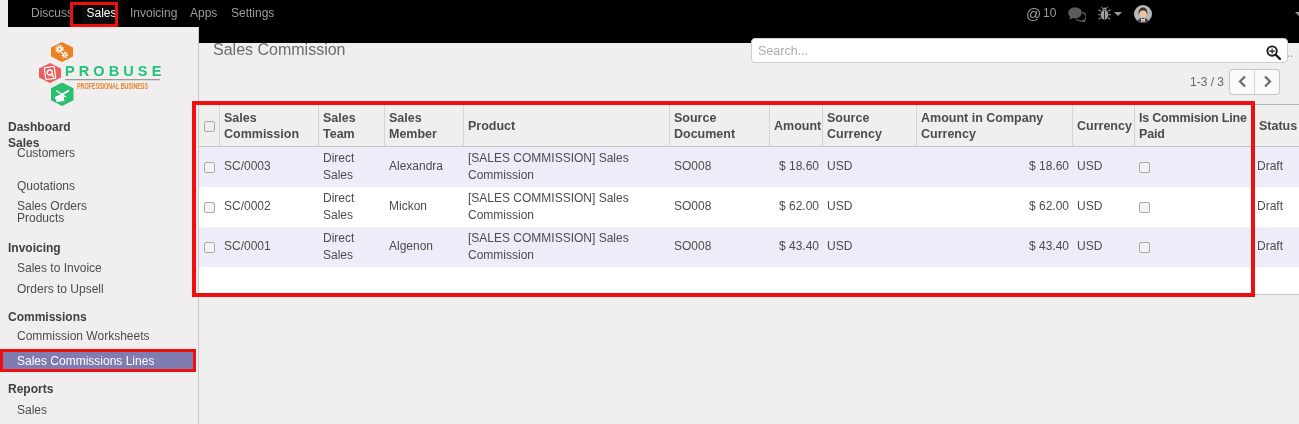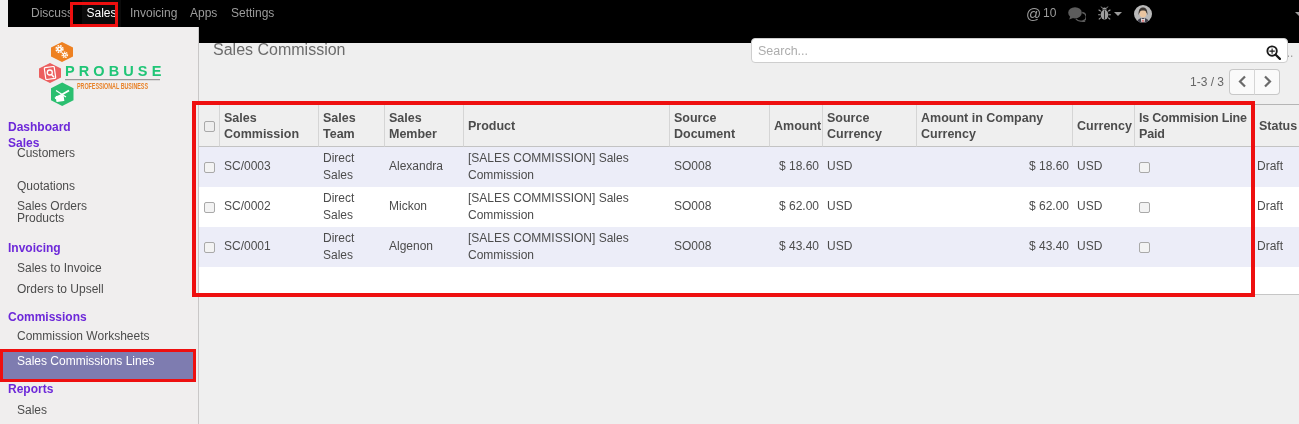--- a/index.html
+++ b/index.html
@@ -8,23 +8,23 @@
 #page { position:absolute; left:0; top:0; width:1299px; height:424px; }
 
 
 #topbar { position:absolute; left:8px; top:0; width:1299px; height:43px; background:#000000; }
 .tmenu { position:absolute; top:0; height:27px; line-height:27px; font-size:12px; color:#9c9c9c; }
 #mi-sales { background:#0b0b0b; color:#ffffff; text-align:center; }
 .redbox { position:absolute; border:3px solid #ee0f0f; }
 
 
 #sidebar { position:absolute; left:0; top:27px; width:199px; height:397px; background:#f0eeee; border-right:1px solid #c9c7c7; }
-.s-head { position:absolute; left:8px; font-size:12px; font-weight:bold; color:#6d28d9; white-space:nowrap; line-height:14px; }
+.s-head { position:absolute; left:8px; font-size:12px; font-weight:bold; color:#404040; white-space:nowrap; line-height:14px; }
 .s-item { position:absolute; left:17px; font-size:12px; color:#4c4c4c; white-space:nowrap; line-height:14px; }
-#s-highlight { position:absolute; left:0; top:322px; width:196px; height:33px; border:3px solid #ee0f0f; background:#7e7cb0; }
+#s-highlight { position:absolute; left:0; top:322px; width:196px; height:23px; border:3px solid #ee0f0f; background:#7e7cb0; }
 #s-highlight span { position:absolute; left:14px; top:2px; font-size:12px; color:#ffffff; white-space:nowrap; }
 
 
 #title { position:absolute; left:213px; top:41px; font-size:16px; color:#6c6c6c; }
 #search { position:absolute; left:751px; top:38px; width:537px; height:25px; background:#ffffff; border:1px solid #cecece; border-radius:4px; }
 #search span { position:absolute; left:6px; top:5px; font-size:12.5px; color:#adadad; }
 #pager-txt { position:absolute; left:1150px; top:75px; width:74px; text-align:right; font-size:12px; color:#666; }
 .pbtn { position:absolute; top:69px; width:26px; height:26px; background:#fafafa; border:1px solid #c8c8c8; text-align:center; }
 #pbtn-l { left:1229px; border-radius:4px 0 0 4px; border-right:none; }
 #pbtn-r { left:1254px; border-radius:0 4px 4px 0; border-left:1px solid #d5d5d5; }

